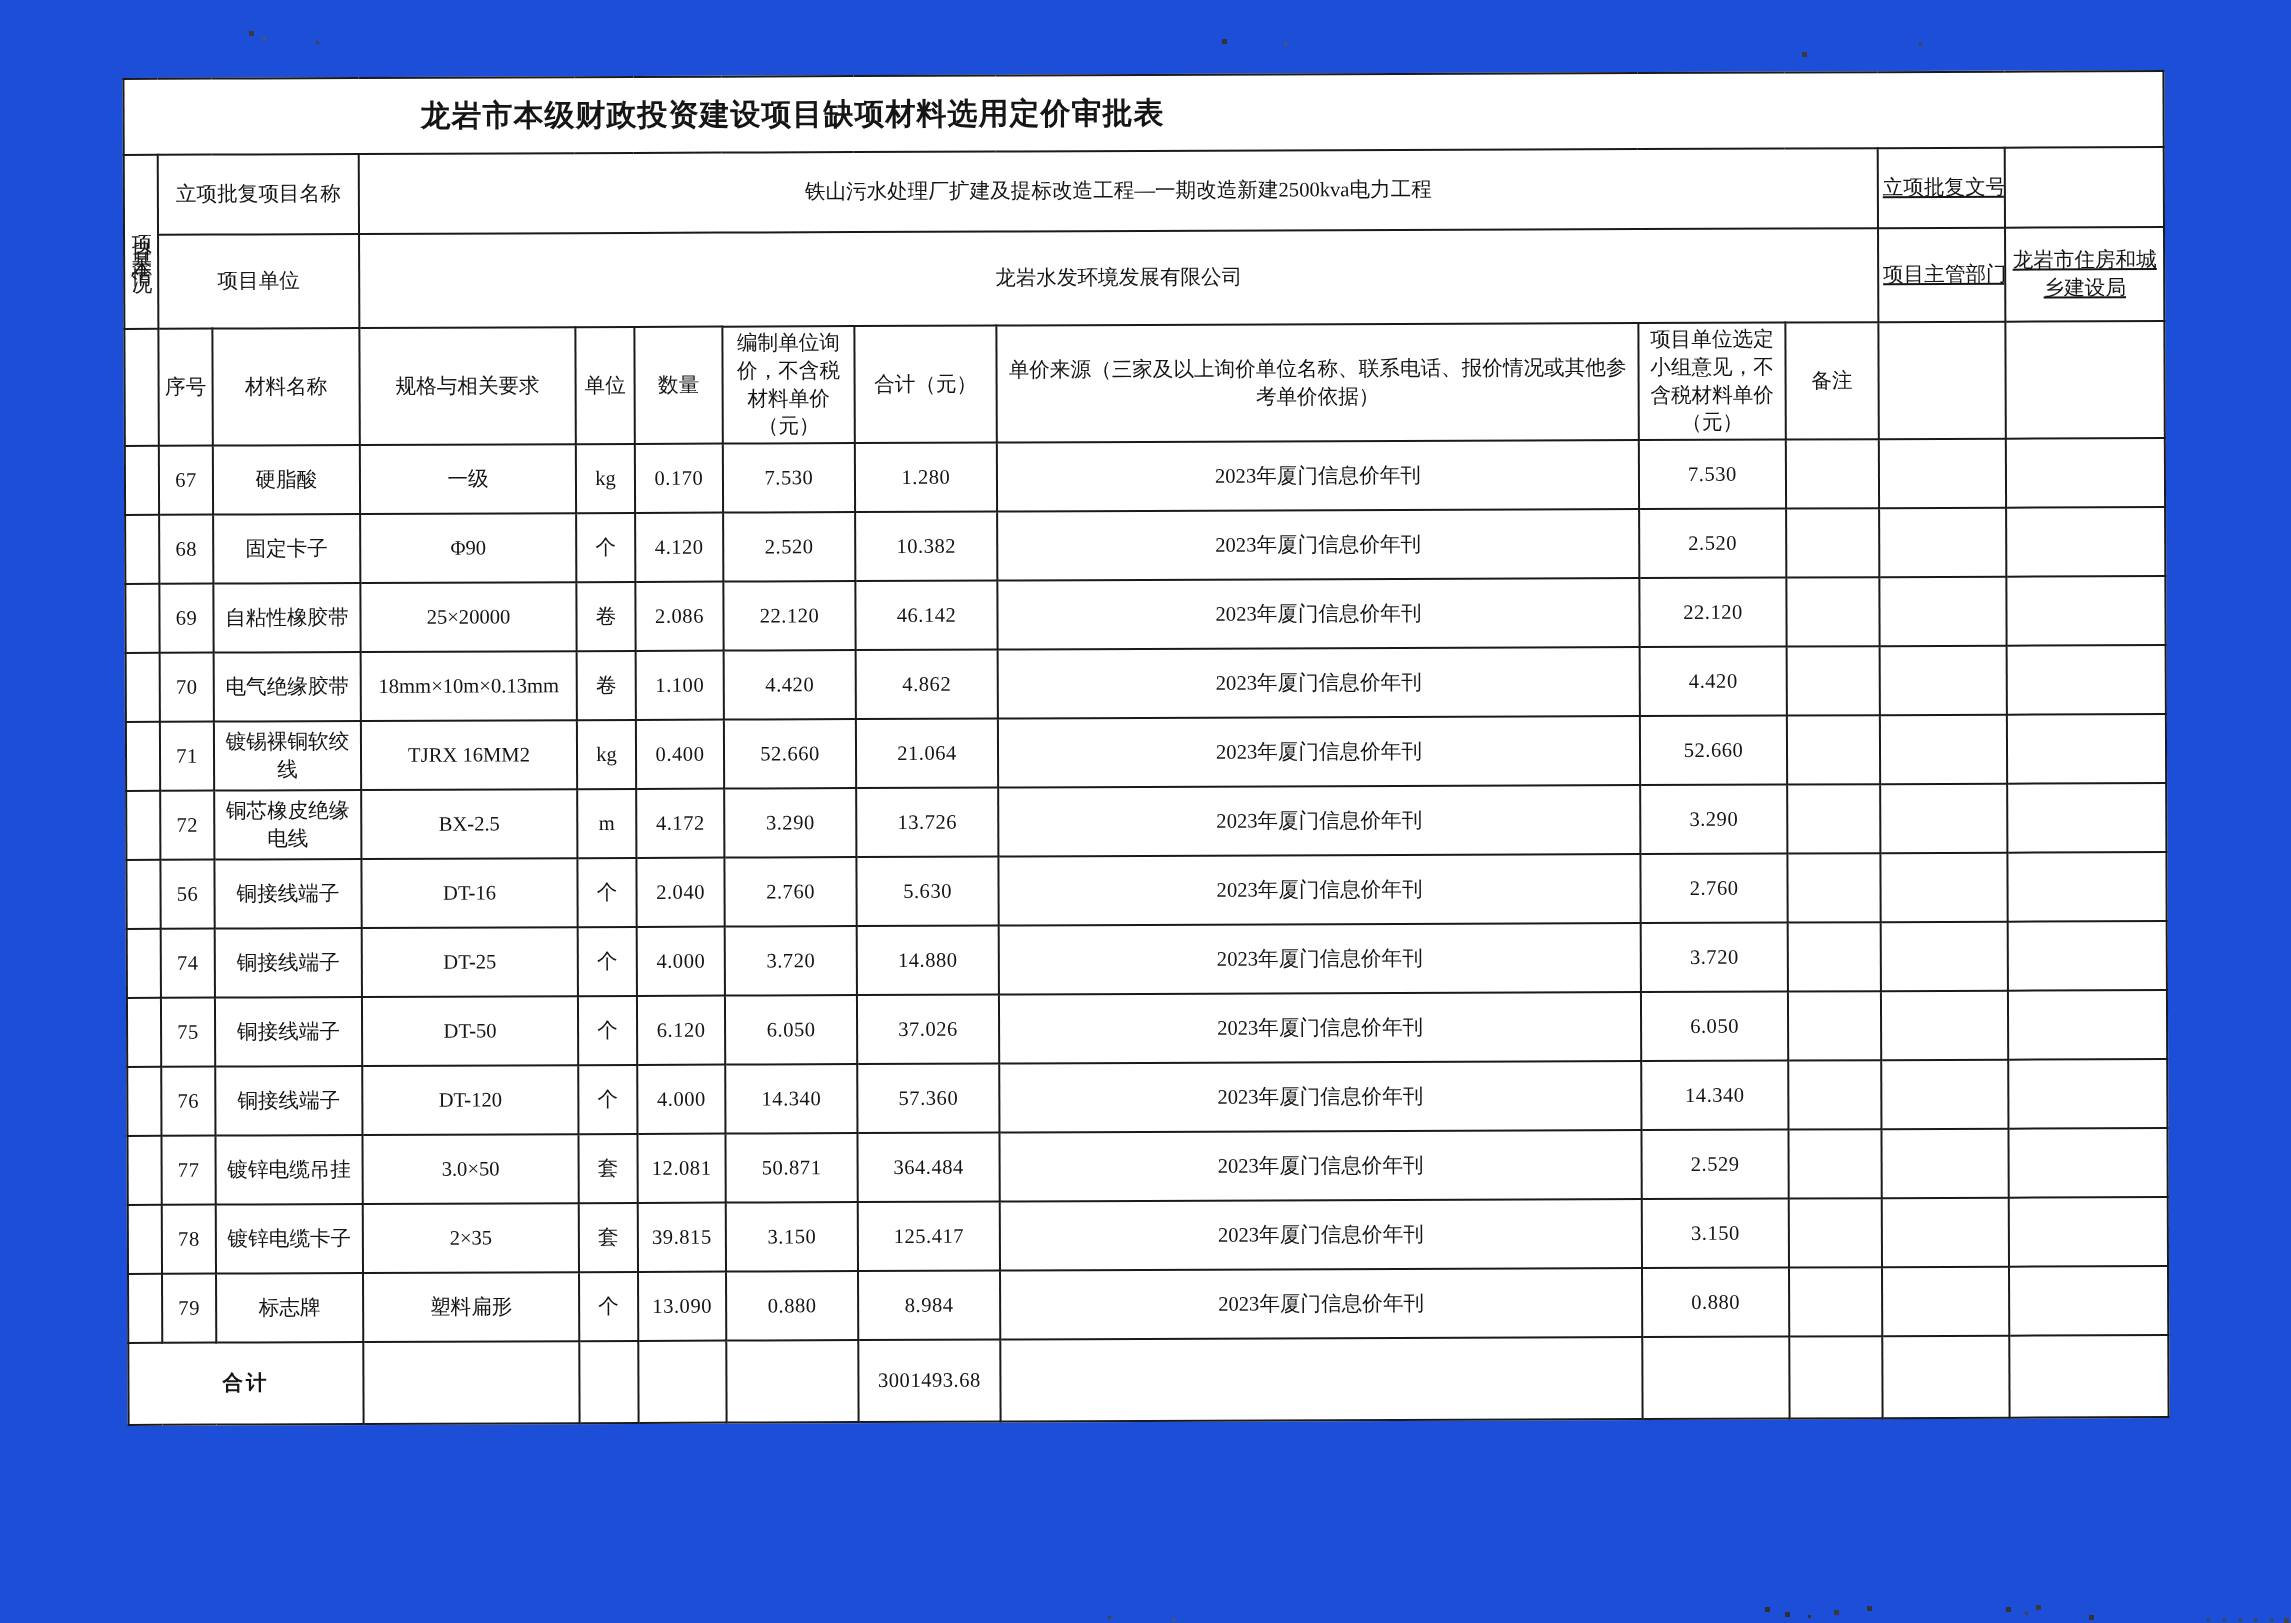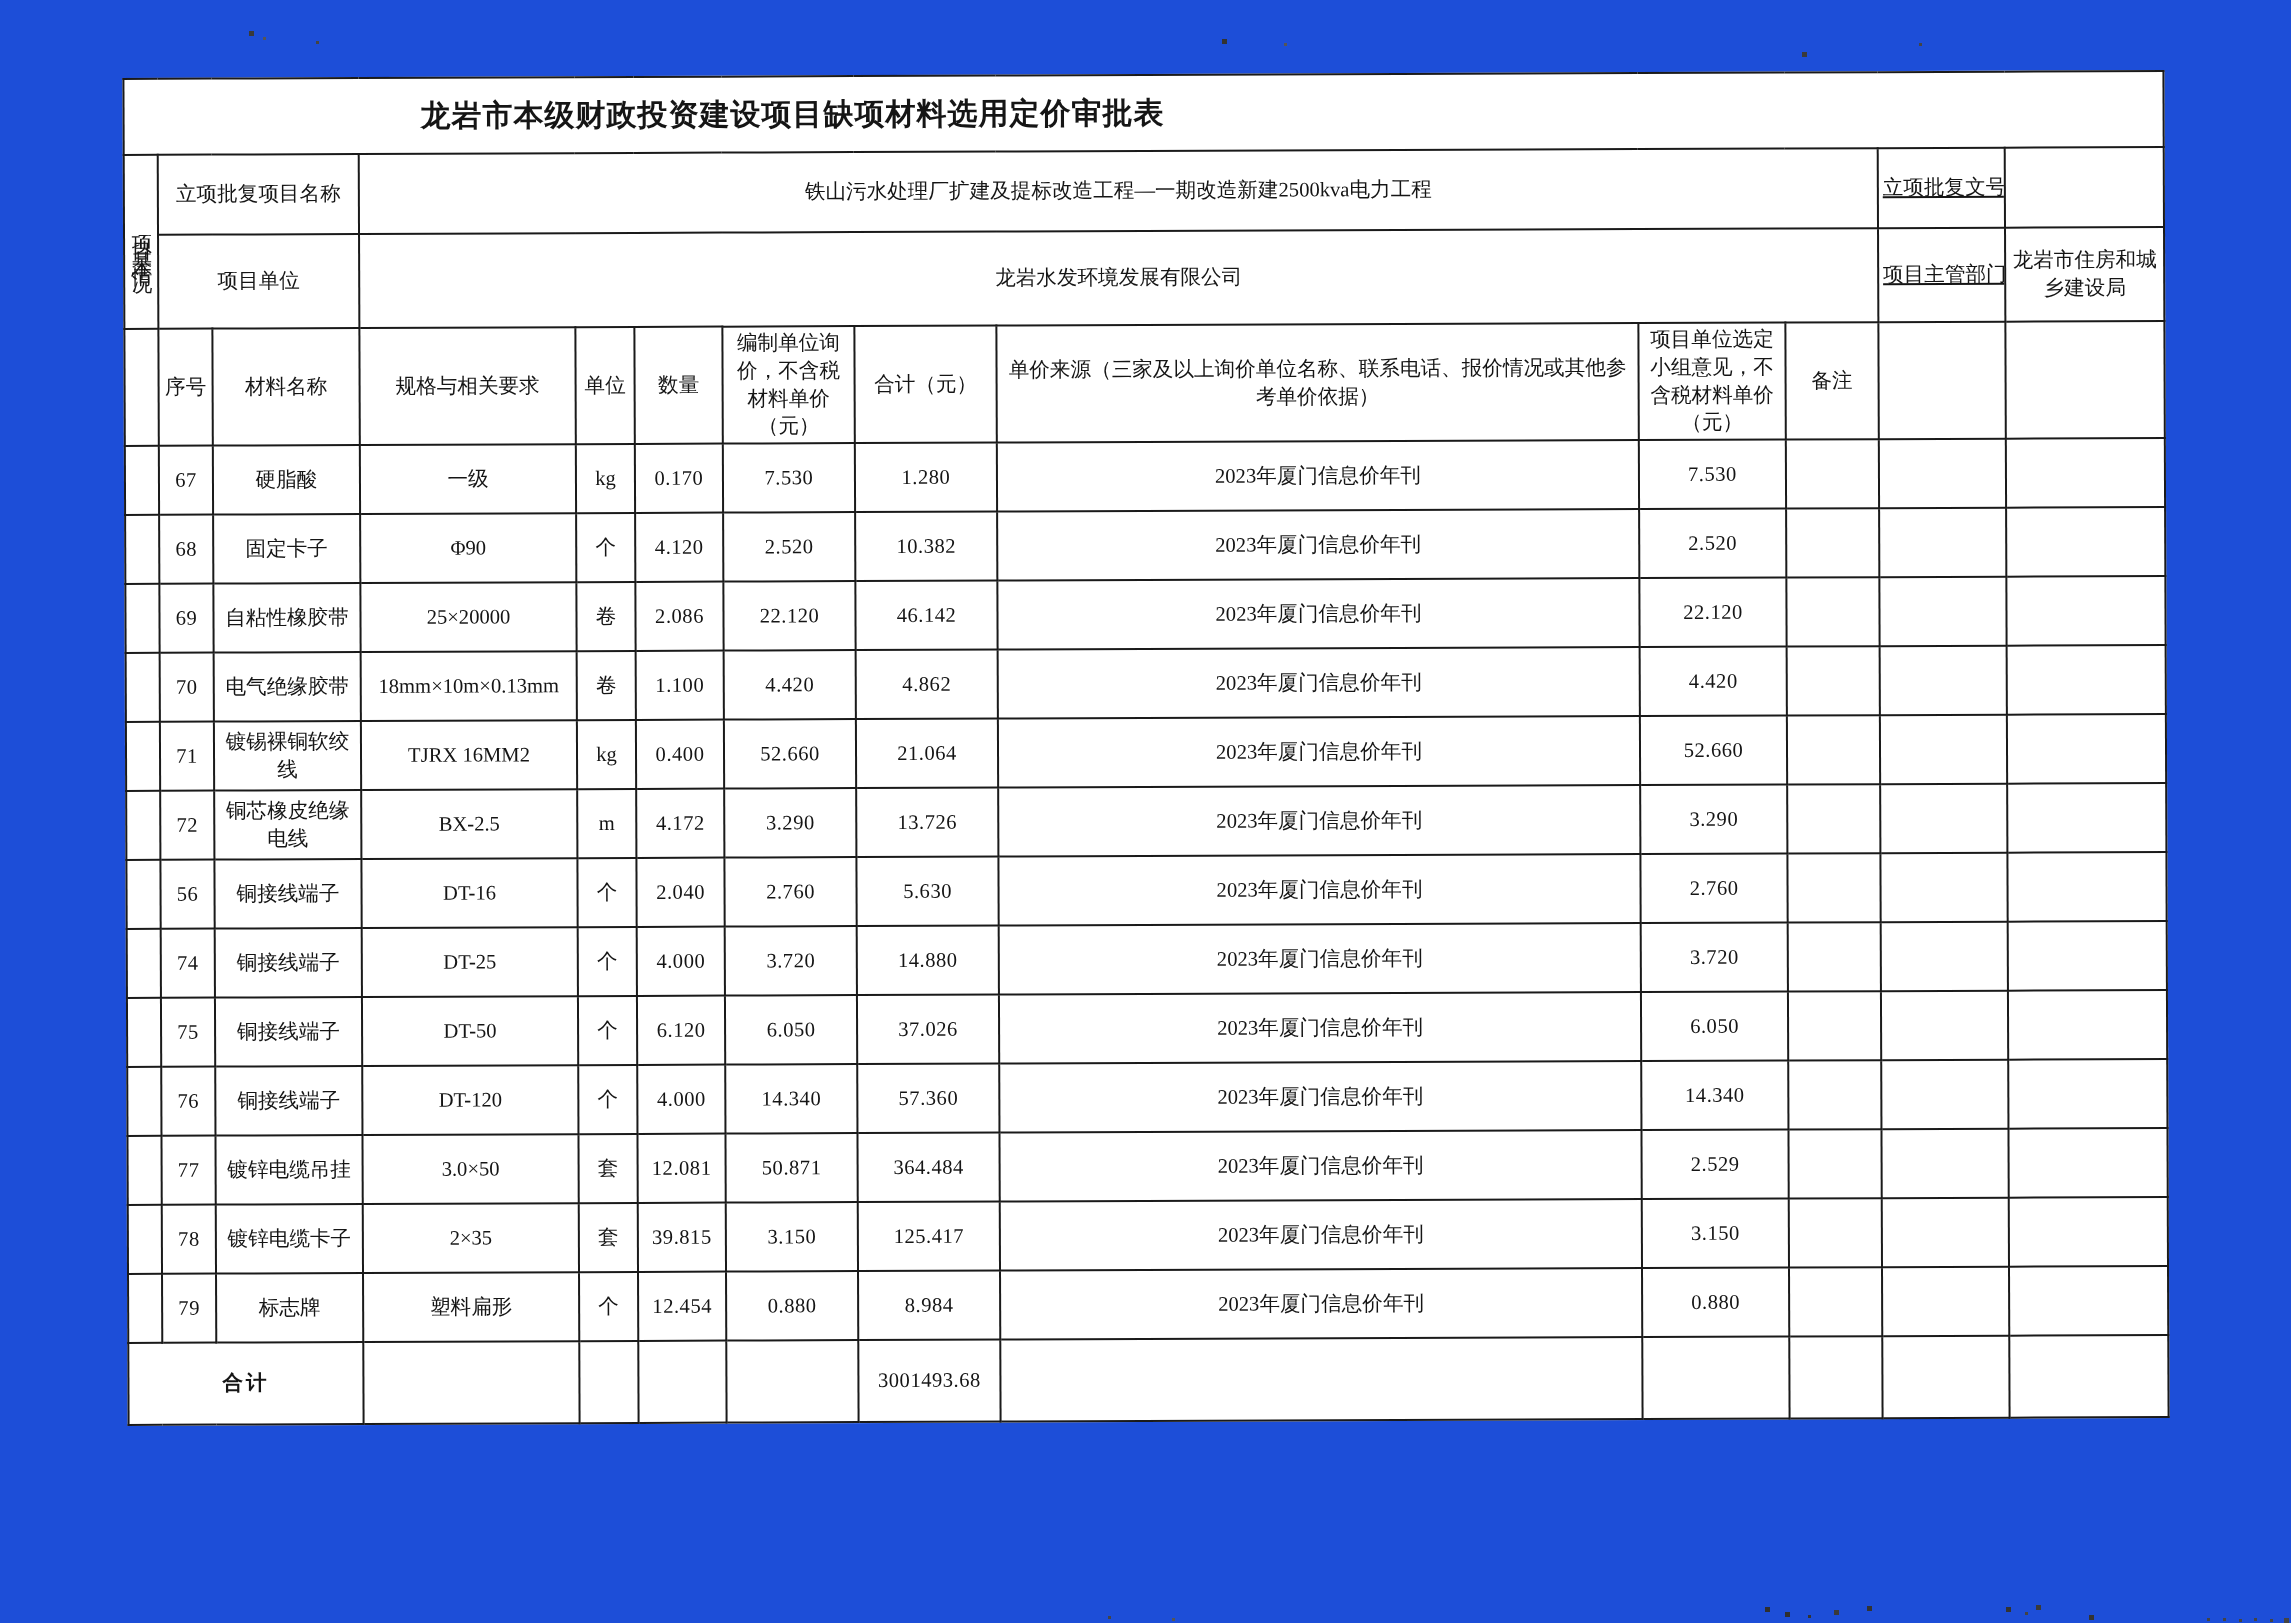--- a/index.html
+++ b/index.html
@@ -50,21 +50,21 @@
   tr.r-data{height:69px;}
   tr.r-foot{height:82px;}
   td.vlabel{
     writing-mode:vertical-rl;
     text-orientation:upright;
     letter-spacing:7.8px;
     font-size:21.6px;
     padding:5.9px 0;
   }
   td.nowrap{white-space:nowrap;padding:2px 2px;text-decoration:underline;}
-  td.left{text-align:left;padding-left:7.8px;}
+  td.left{text-align:left;padding-left:7.8px;text-decoration:underline;}
   td.foot-label{font-size:24.5px;letter-spacing:2.9px;font-weight:bold;}
   .num{letter-spacing:0.5px;}
   
   .specks{
     position:absolute;left:0;top:0;width:2.9px;height:2.9px;background:transparent;
     box-shadow:
       250px 32px 0 1px #3a3a3a,
       263px 37px 0 0 #555,
       316px 41px 0 0 #444,
       1223px 40px 0 1px #333,
@@ -339,21 +339,21 @@
         <td></td>
         <td></td>
       </tr>
 
       <tr class="r-data">
         <td></td>
         <td class="num">79</td>
         <td>标志牌</td>
         <td>塑料扁形</td>
         <td>个</td>
-        <td class="num">12.454</td>
+        <td class="num">13.090</td>
         <td class="num">0.880</td>
         <td class="num">8.984</td>
         <td>2023年厦门信息价年刊</td>
         <td class="num">0.880</td>
         <td></td>
         <td></td>
         <td></td>
       </tr>
 
       <tr class="r-foot">

